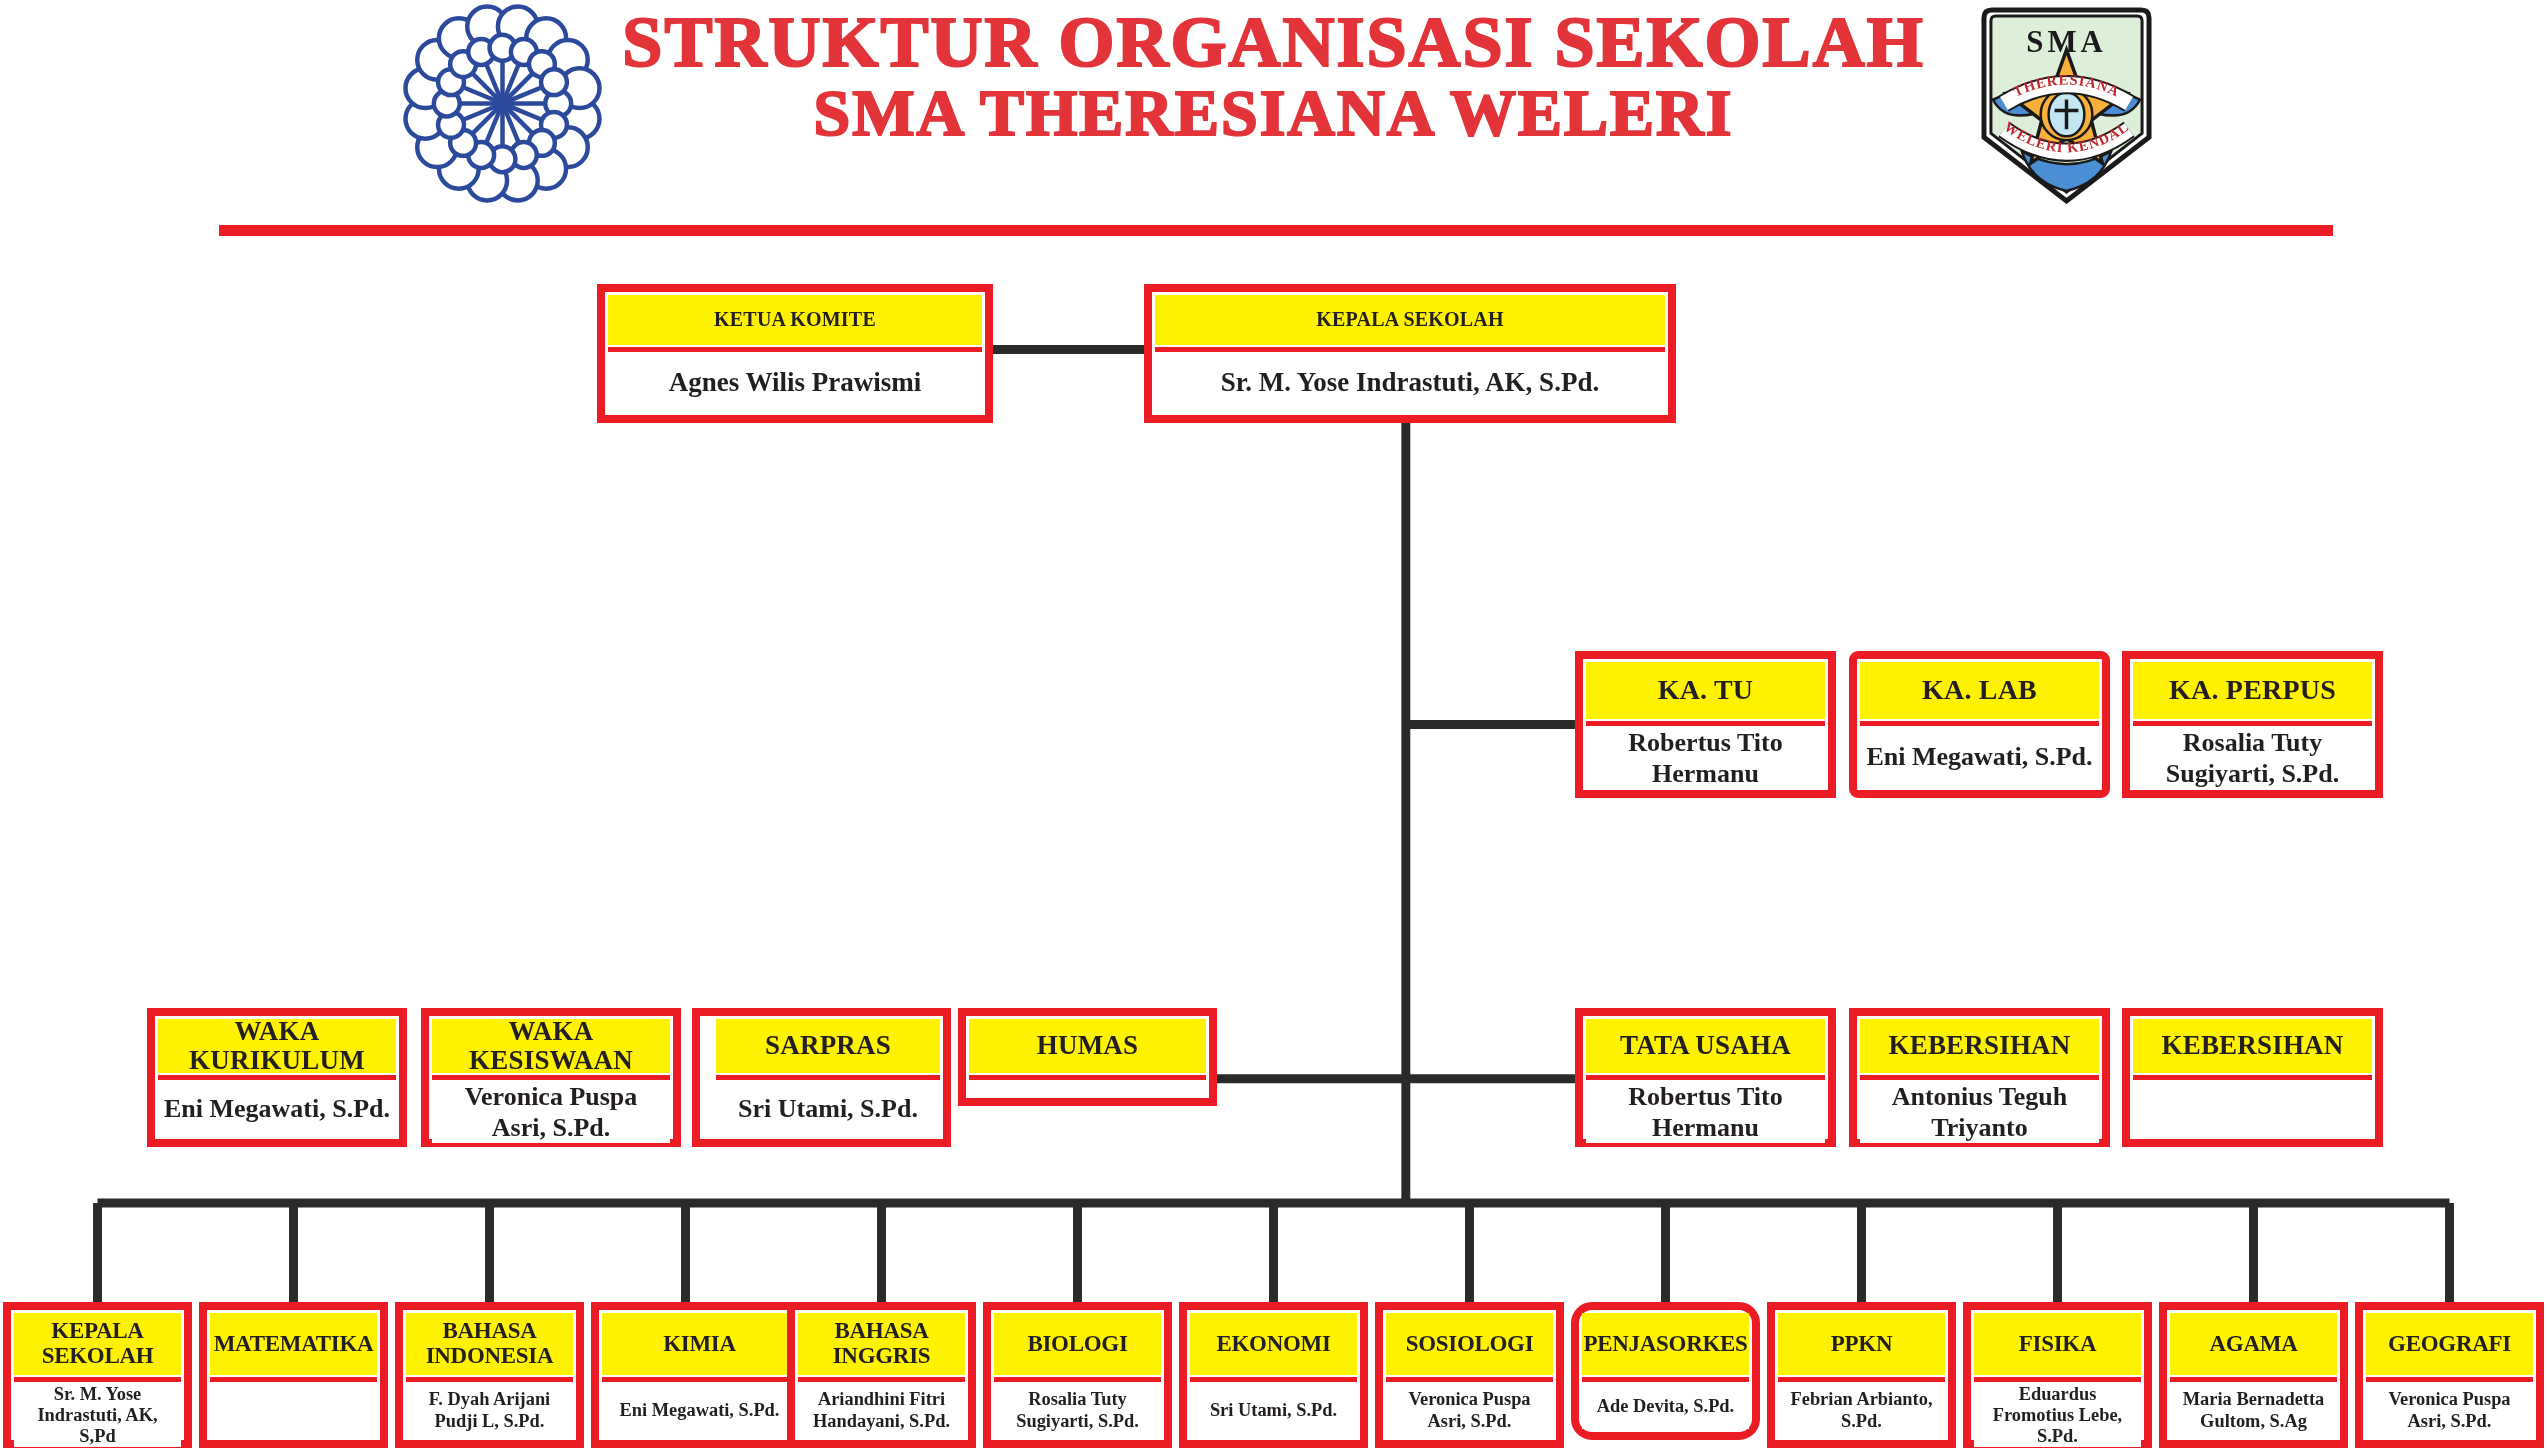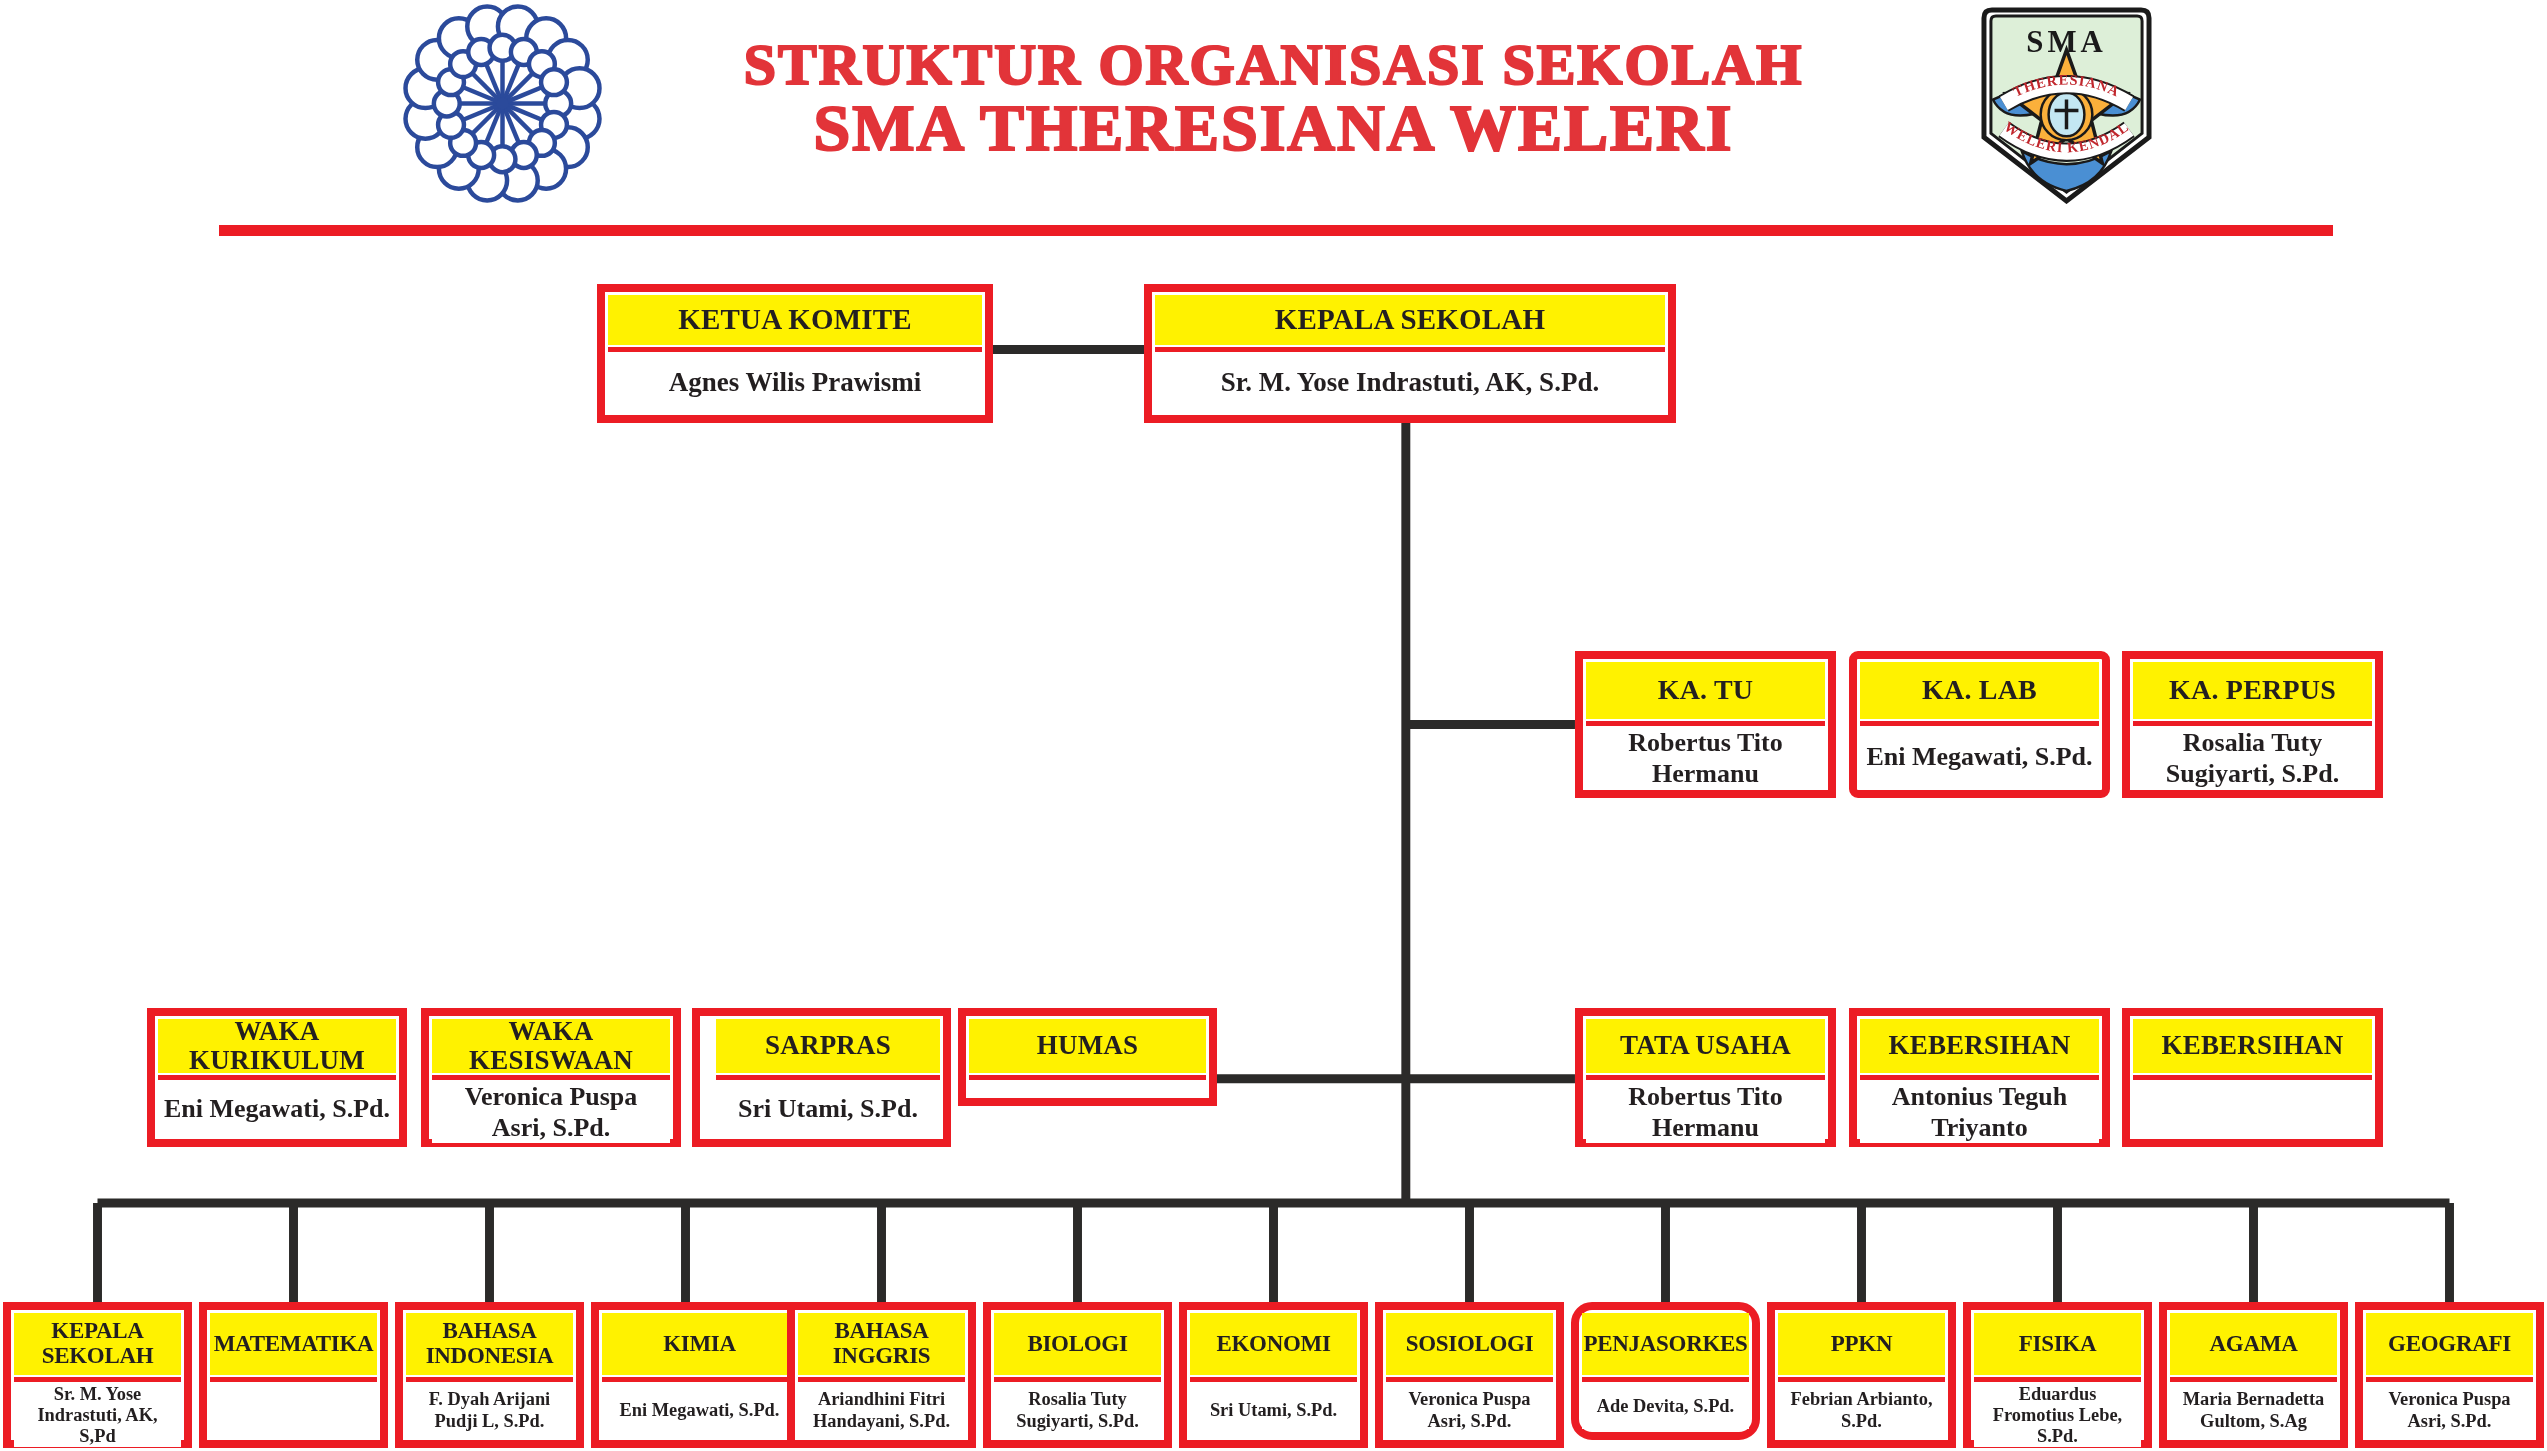--- a/index.html
+++ b/index.html
@@ -2,36 +2,36 @@
 <html><head>
 <meta charset="utf-8">
 <style>
   html,body{margin:0;padding:0;background:#fff;}
   .canvas{position:relative;width:2547px;height:1452px;background:#fff;overflow:hidden;
           font-family:"Liberation Serif",serif;color:#231F20;}
   
   .title{position:absolute;left:0;right:0;top:6px;text-align:center;
          color:#E23439;font-weight:bold;line-height:1.02;letter-spacing:2px;
          -webkit-text-stroke:2.2px #E23439;}
-  .title .l1{font-size:58px;margin-top:29px;}
+  .title .l1{font-size:72px;}
   .title .l2{font-size:66px;}
   .red-bar{position:absolute;left:219px;top:225px;width:2114px;height:11px;background:#EC1C24;}
   #rosette{position:absolute;left:403px;top:4px;width:199px;height:199px;}
   #badge{position:absolute;left:1980px;top:6px;width:173px;height:198px;}
   
   #connectors{position:absolute;left:0;top:0;pointer-events:none;}
   
   .obox{position:absolute;box-sizing:border-box;border:8px solid #EC1C24;background:#fff;
         padding:3px;display:flex;flex-direction:column;}
   .obox .head{flex:none;display:flex;align-items:center;justify-content:center;
         background:#FFF200;font-weight:bold;text-align:center;letter-spacing:0.2px;line-height:1.08;}
   .obox .sep{flex:none;height:5px;background:#EC1C24;margin:2px 0;}
   .obox .body{flex:1;display:flex;align-items:center;justify-content:center;text-align:center;
         font-weight:bold;background:#fff;padding:0 4px;line-height:1.18;}
-  .g-top .head{font-size:29px;}       .g-top .body{font-size:27px;}
+  .g-top .head{font-size:20px;}       .g-top .body{font-size:27px;}
   .g-ka .head{font-size:28px;}        .g-ka .body{font-size:26px;}
   .g-waka .head{font-size:27px;}      .g-waka .body{font-size:26px;}
   .g-admin .head{font-size:27px;}     .g-admin .body{font-size:26px;}
   .g-subjects .head{font-size:23px;letter-spacing:-0.3px;}
   .g-subjects .body{font-size:18.4px;line-height:1.15;}
 </style>
 </head>
 <body>
 
 <div class="canvas">

